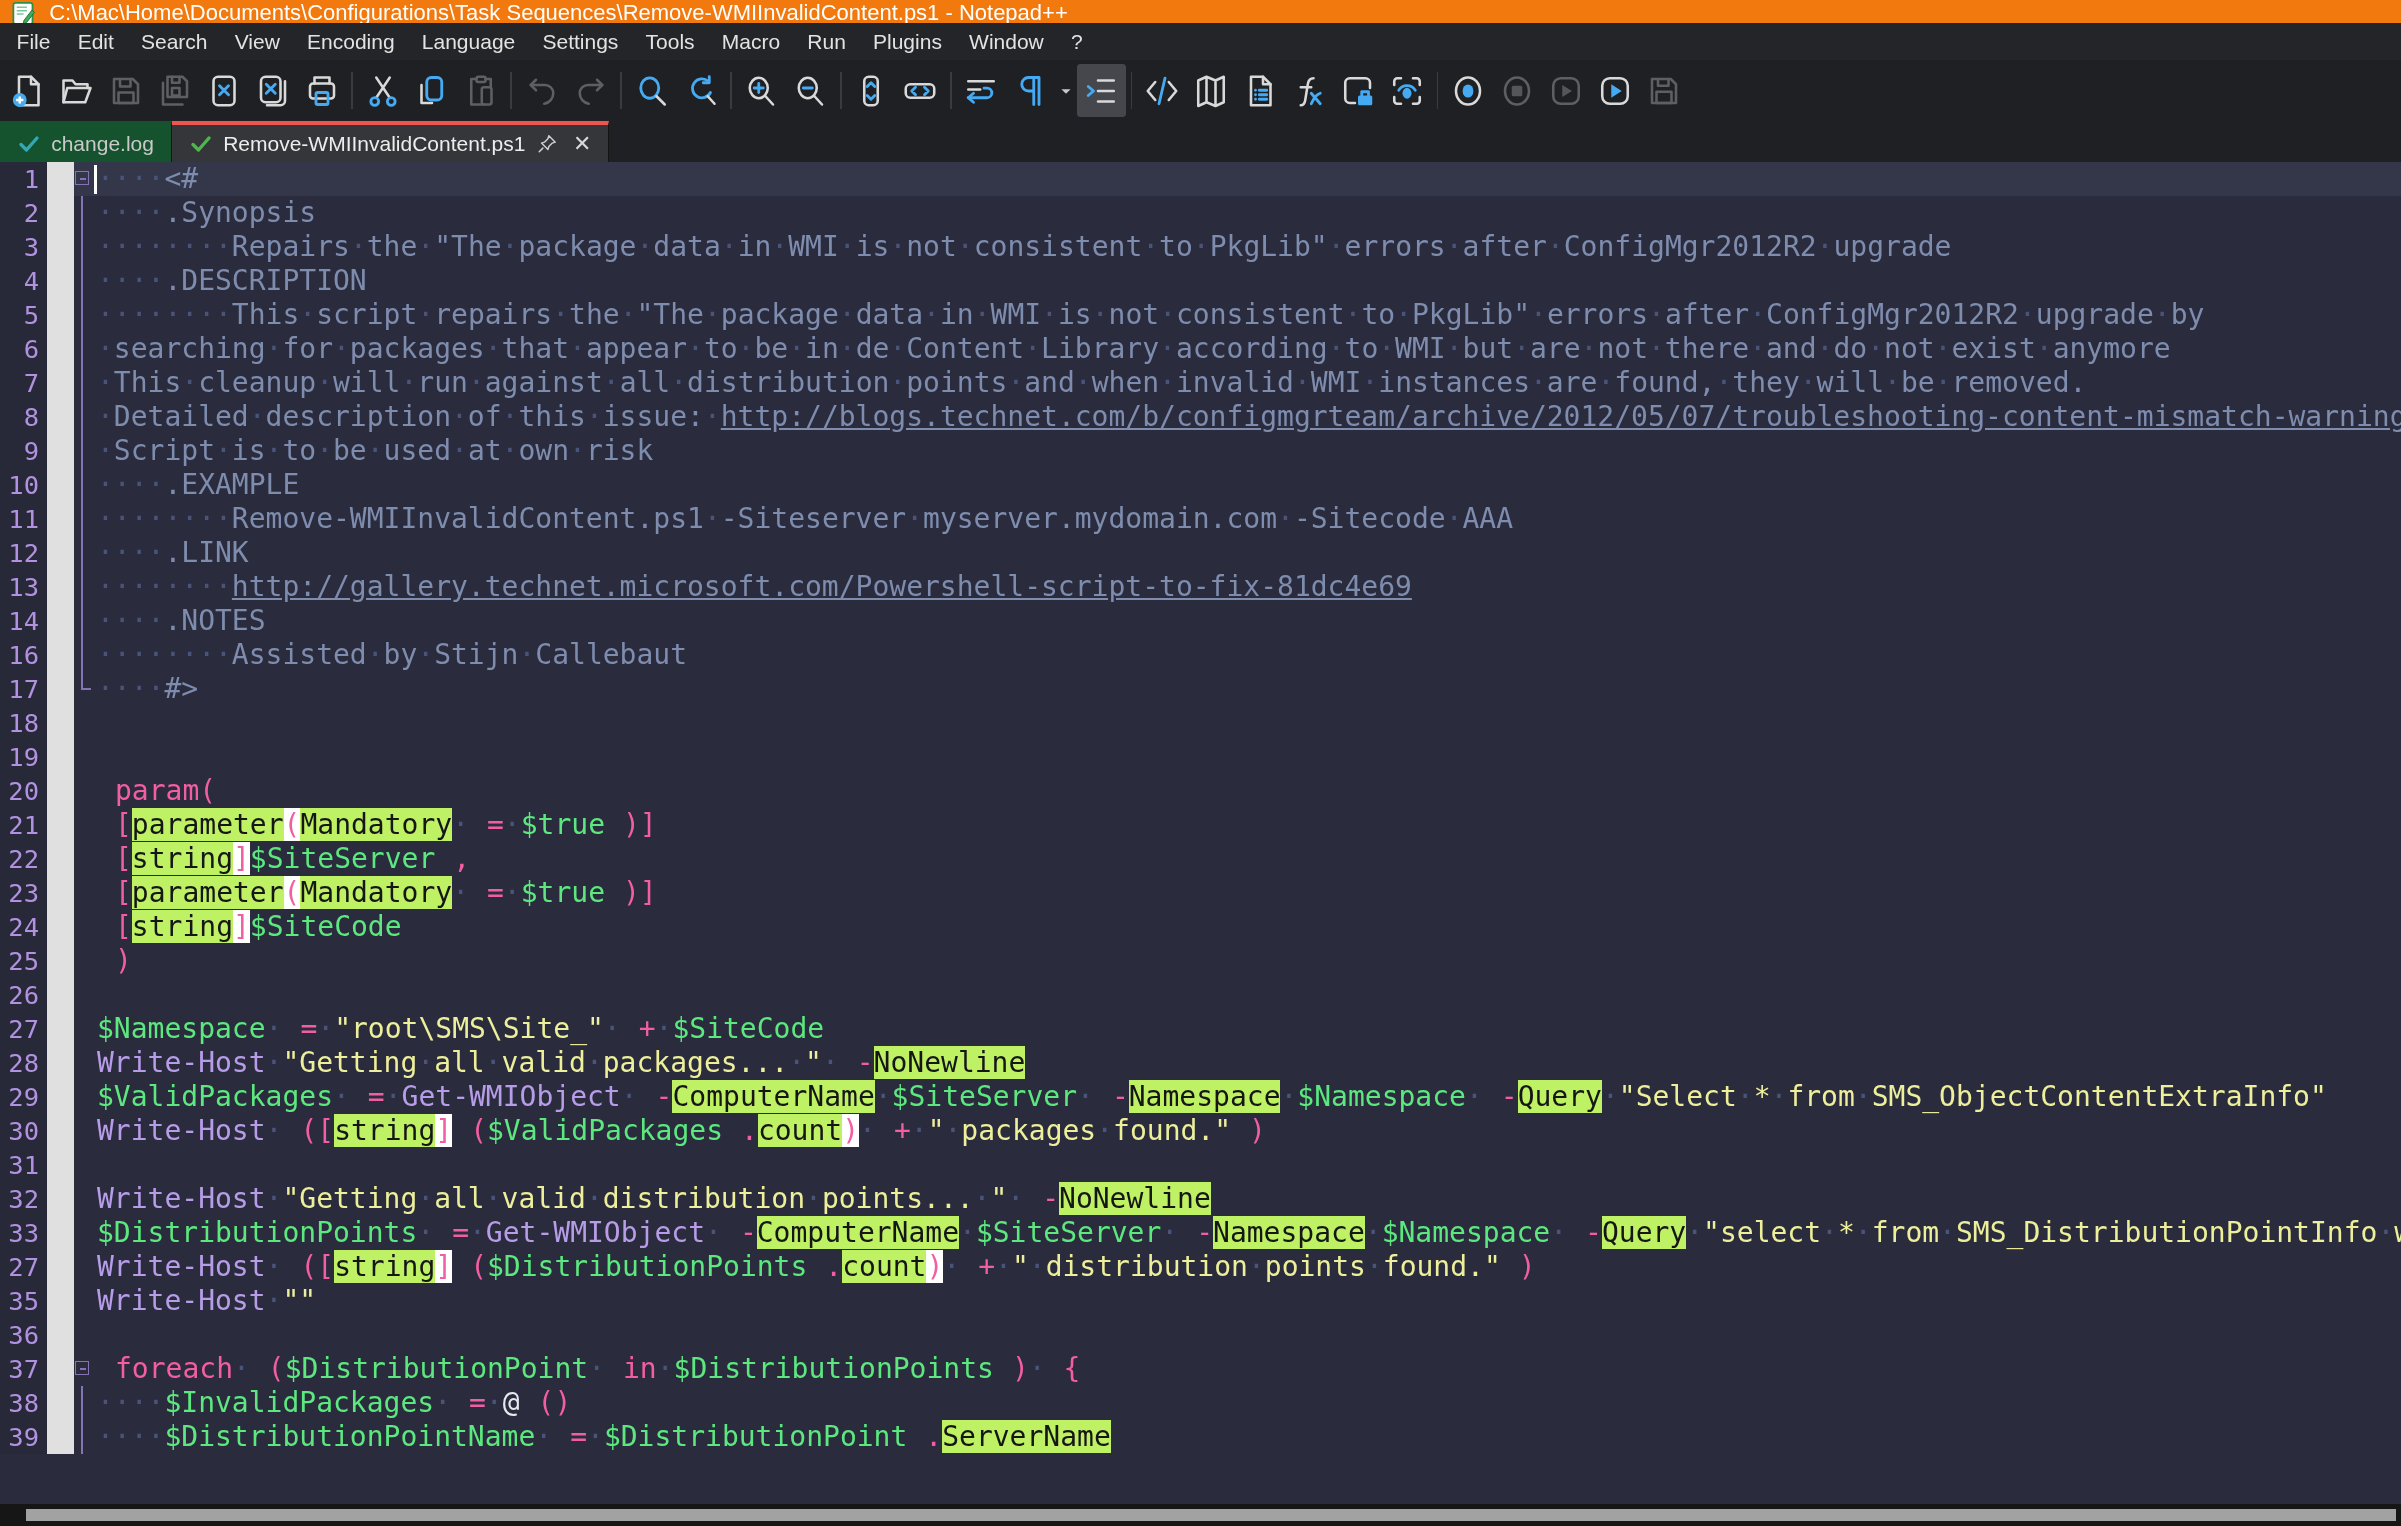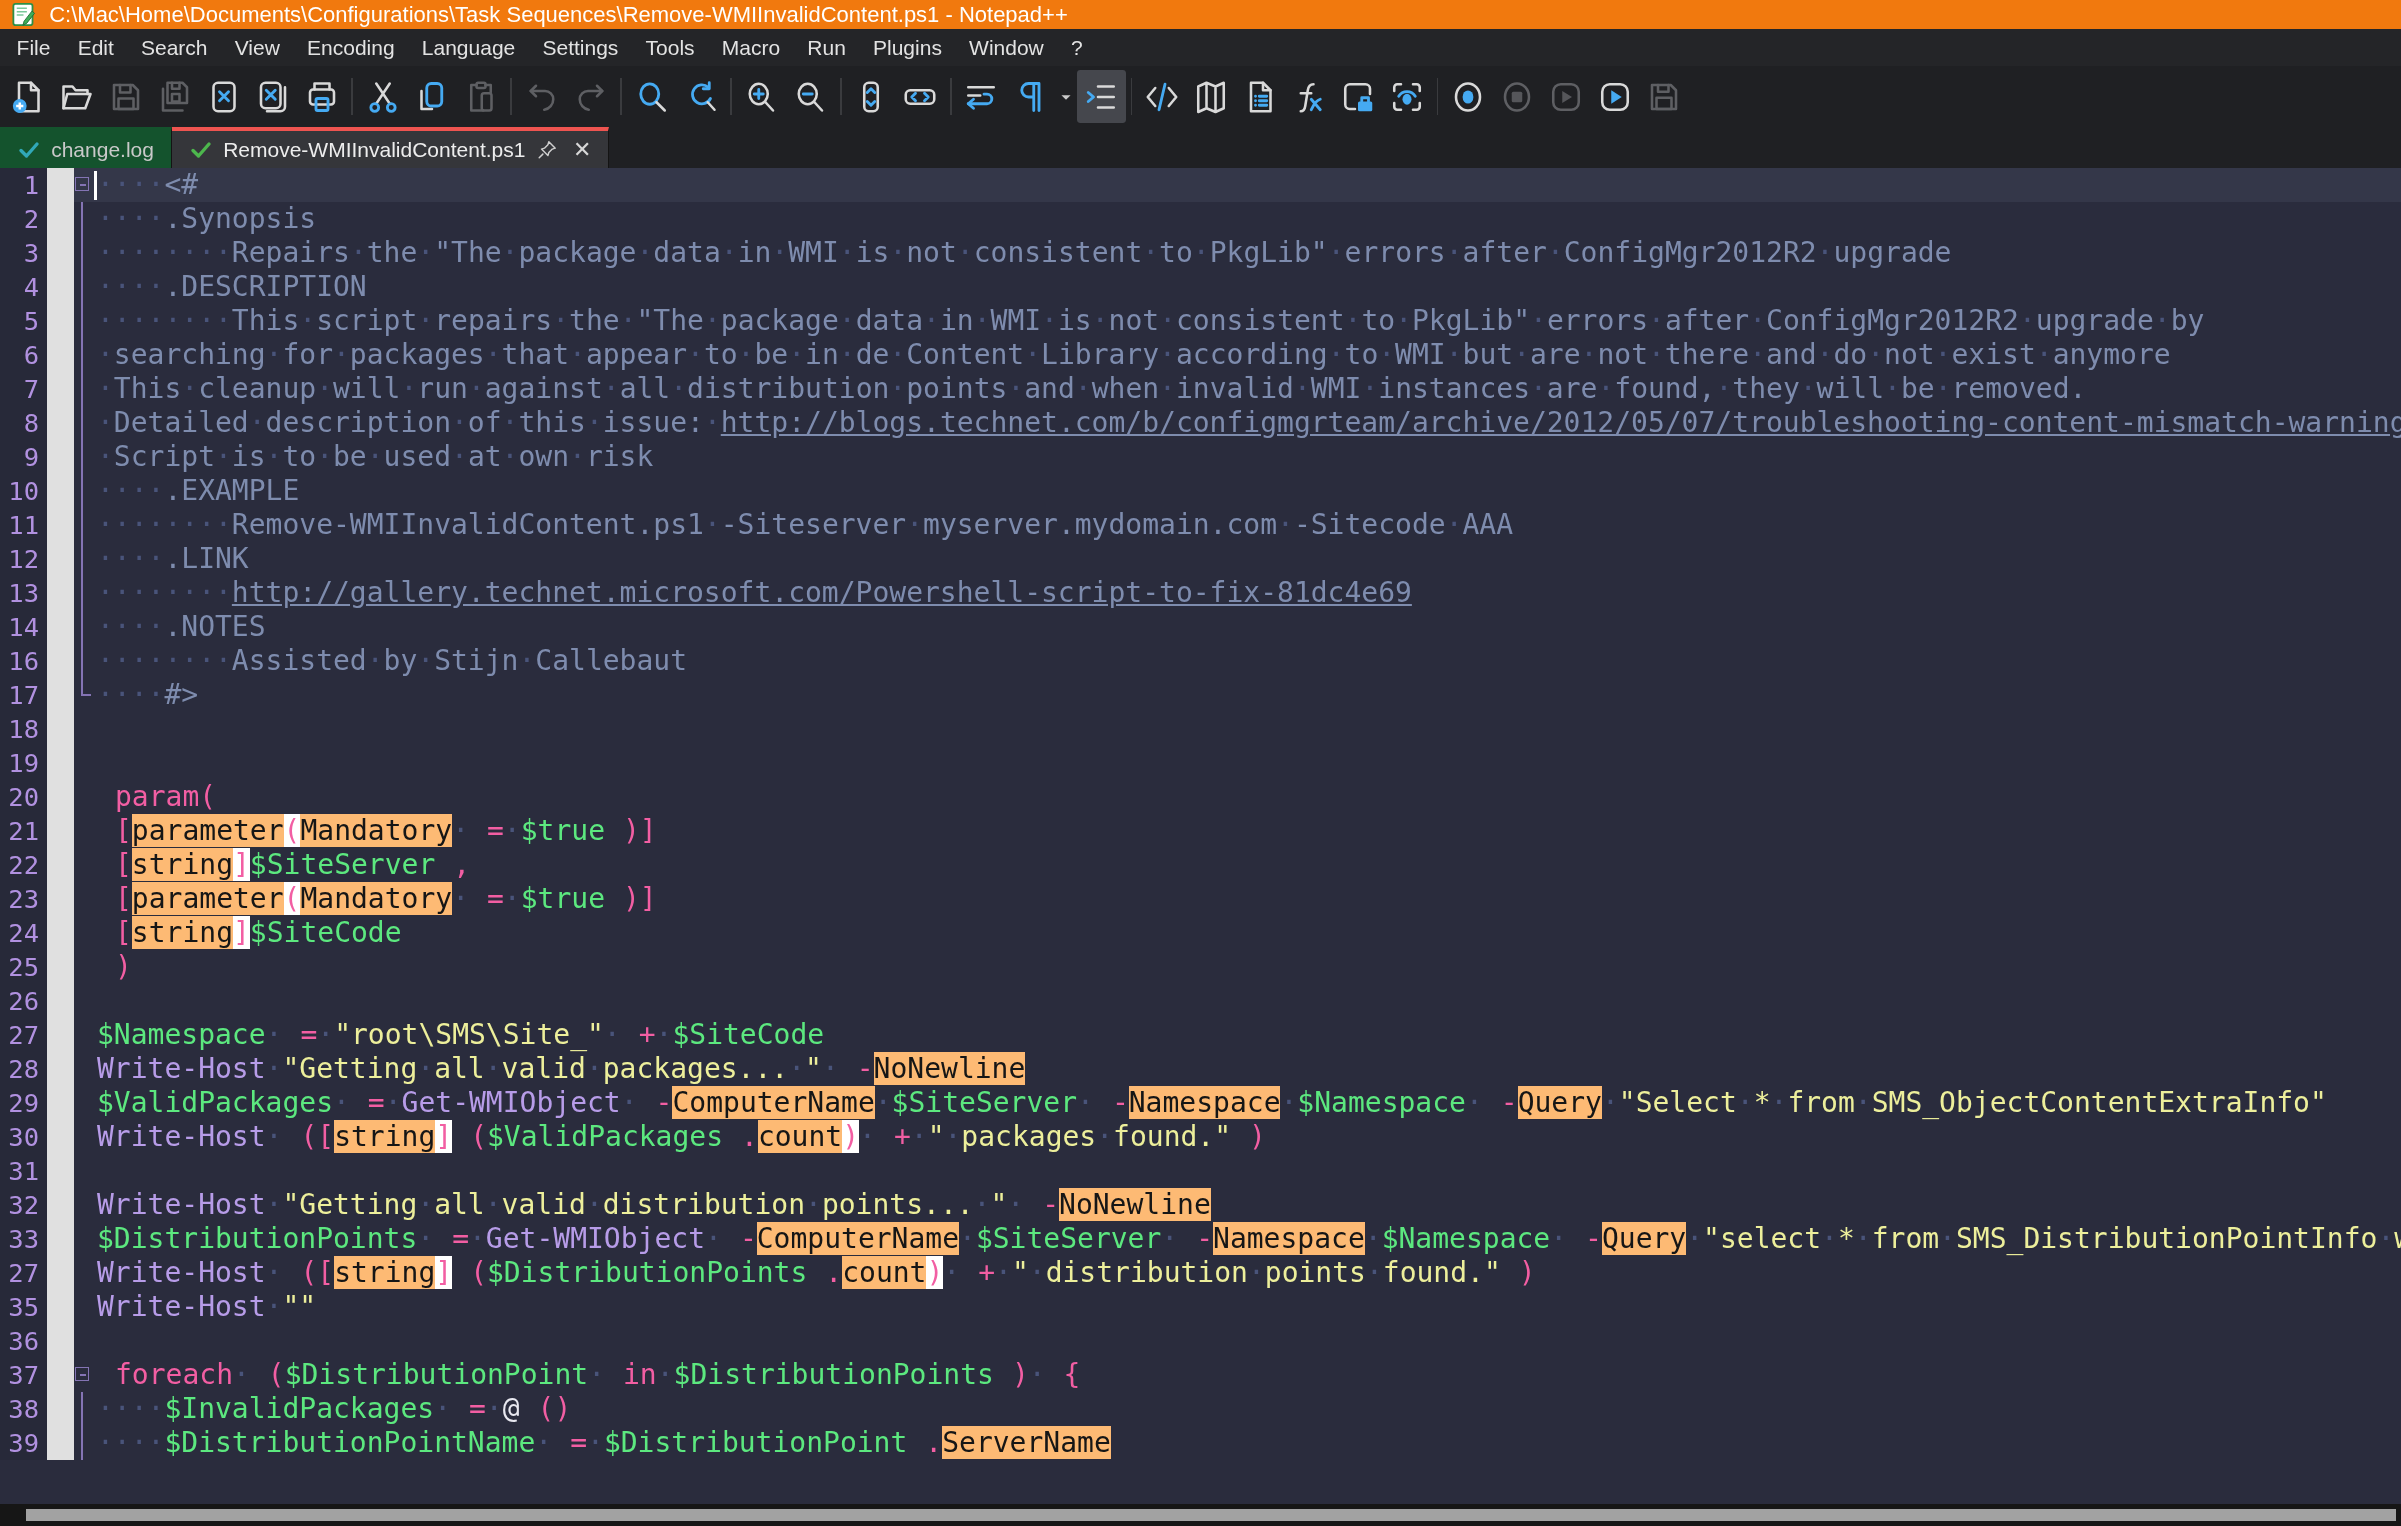--- a/index.html
+++ b/index.html
@@ -1,20 +1,20 @@
 <!DOCTYPE html>
 <html style="font-size:13.6px"><head>
 <meta charset="utf-8">
 <style>
   html,body{margin:0;padding:0;background:#141414;width:2401px;height:1526px;overflow:hidden;
     font-family:"Liberation Sans",sans-serif;}
   .window{width:2401px;height:1526px;display:flex;flex-direction:column;}
 
   
-  .titlebar{height:29px;flex:none;background:#F1790E;display:flex;align-items:center;padding-left:10.2px;}
+  .titlebar{height:23px;flex:none;background:#F1790E;display:flex;padding-left:10.2px;}
   .titlebar .appicon{width:27px;height:27px;flex:none;margin-right:12px;}
   .titlebar .title{color:#FFFFFF;font-size:22px;white-space:nowrap;}
 
   
   .menubar{height:37px;flex:none;background:#242528;display:flex;align-items:center;padding-left:3px;}
   .mi{color:#E3E3E3;font-size:21px;padding:0 13.6px;white-space:nowrap;cursor:default;}
 
   
   .toolbar{height:61px;flex:none;background:#1F2023;display:flex;align-items:center;padding-left:3.4px;}
   .tb{width:49px;height:53px;flex:none;background:transparent;border:none;display:flex;align-items:center;justify-content:center;padding:0;}
@@ -48,21 +48,21 @@
   .caret{position:absolute;left:1.7px;top:2.6px;width:2.6px;height:29px;background:#FFFFFF;}
   .fold-start::before{content:"";position:absolute;left:1.7px;top:9.4px;width:12px;height:12px;border:1.7px solid #8474B4;}
   .fold-start::after{content:"";position:absolute;left:6px;top:16px;width:6.8px;height:1.7px;background:#8474B4;}
   .fold-mid::before{content:"";position:absolute;left:7.7px;top:0;bottom:0;width:1.7px;background:#8474B4;}
   .fold-end::before{content:"";position:absolute;left:7.7px;top:0;height:18px;width:1.7px;background:#8474B4;}
   .fold-end::after{content:"";position:absolute;left:7.7px;top:16px;width:9.4px;height:1.7px;background:#8474B4;}
 
   .tk.c{color:#7E8CAE;} .tk.cu{color:#7E8CAE;text-decoration:underline;}
   .tk.p{color:#F25EA3;margin-left:18px;} .tk.v{color:#5CE87F;} .tk.s{color:#EDEF9B;}
   .tk.m{color:#B79CE8;} .tk.at{color:#E8E8F0;} .tk.t{color:#CFCFD8;}
-  .tk.hw{color:#161616;background:#fdba74;}
+  .tk.hw{color:#161616;background:#bef264;}
   .tk.hp{color:#F25EA3;background:#FFFFFF;}
   .ws{color:#49547A;}
 
   
   .hscroll{height:22px;flex:none;background:#161616;position:relative;}
   .hthumb{position:absolute;left:25.5px;right:5.1px;top:5.1px;height:12px;background:#A2A2A2;}
 </style>
 </head>
 <body>
 

